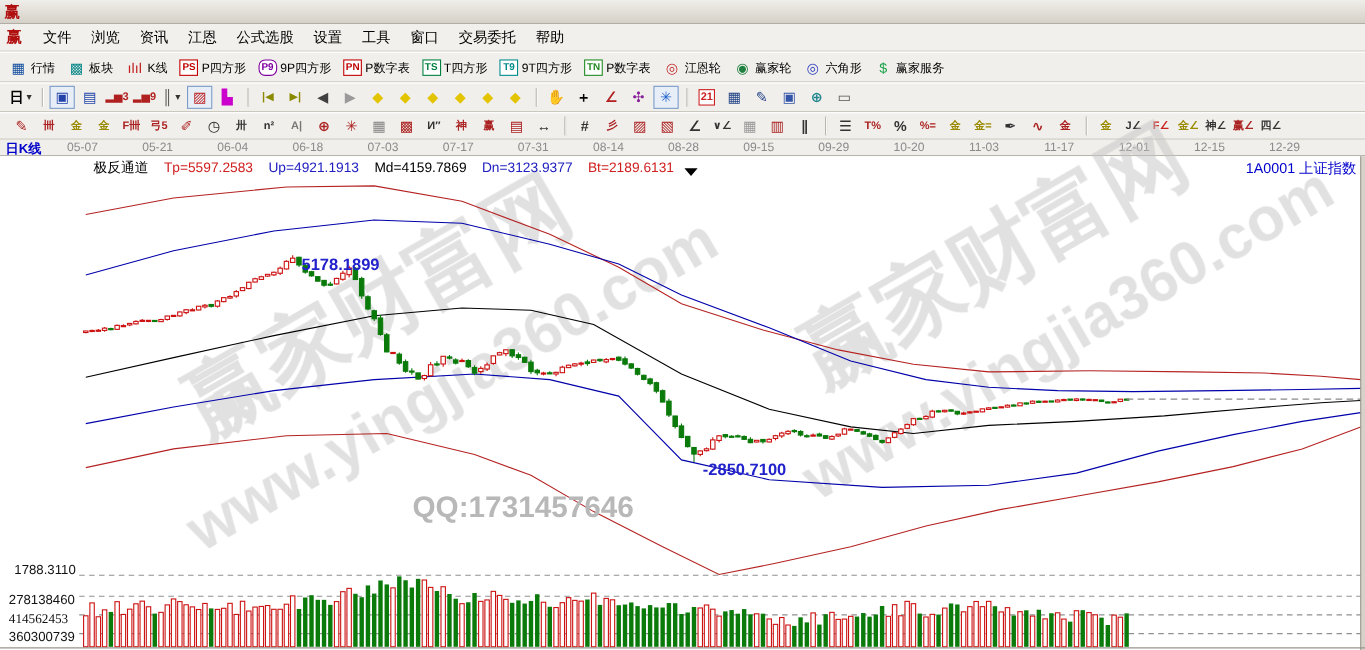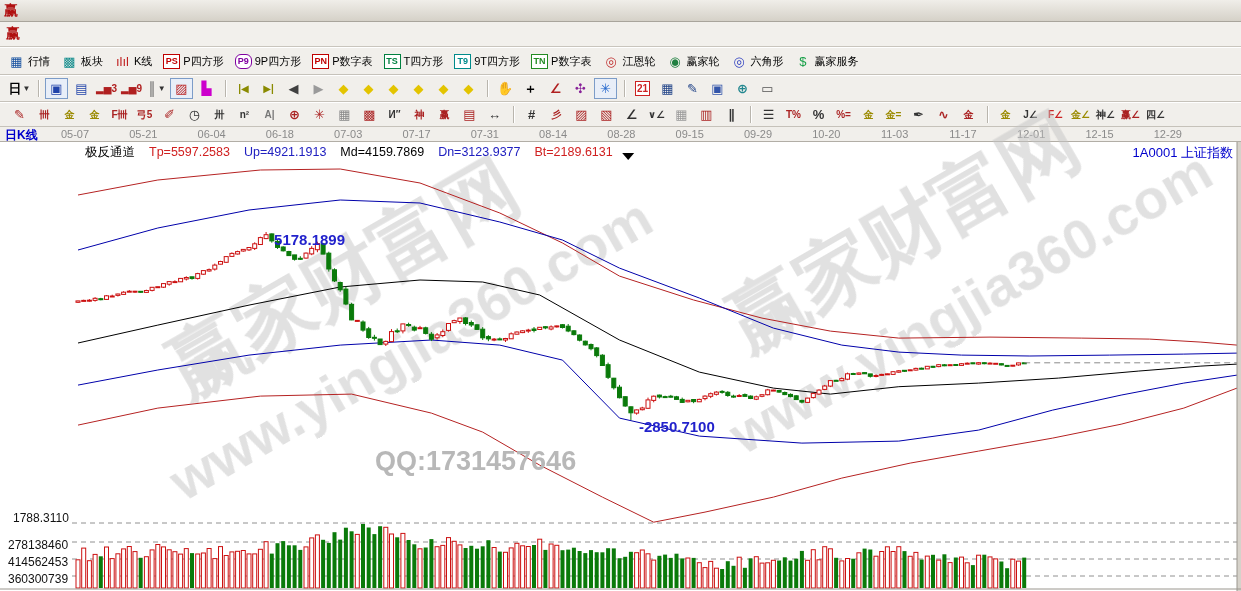--- a/index.html
+++ b/index.html
@@ -49,20 +49,21 @@
 <body>
 
 <div class="window">
 
   <div class="titlebar">
     <span class="app-icon">赢</span>
   </div>
 
   <div class="menubar">
     <span class="menu-logo">赢</span>
+    <span id="menu-items"><span class="menu-item">文件</span><span class="menu-item">浏览</span><span class="menu-item">资讯</span><span class="menu-item">江恩</span><span class="menu-item">公式选股</span><span class="menu-item">设置</span><span class="menu-item">工具</span><span class="menu-item">窗口</span><span class="menu-item">交易委托</span><span class="menu-item">帮助</span></span>
   </div>
 
   <div class="toolbar t-main" id="toolbar-main">
       <div class="tm-item">
         <span class="tm-icon" style="color: rgb(21, 80, 160);">▦</span>
         <span class="tm-label">行情</span>
       </div>
       <div class="tm-item">
         <span class="tm-icon" style="color: rgb(13, 138, 138);">▩</span>
         <span class="tm-label">板块</span>
@@ -895,17 +896,17 @@
       <line x1="1237" y1="142" x2="1237" y2="591" stroke="#9a968e" stroke-width="1"></line>
     </svg>
 
   <div class="ind-row">
     <span style="color:#000">极反通道</span><span id="ind-values"><span style="color: rgb(208, 32, 32);">Tp=5597.2583</span><span style="color: rgb(32, 32, 192);">Up=4921.1913</span><span style="color: rgb(0, 0, 0);">Md=4159.7869</span><span style="color: rgb(32, 32, 192);">Dn=3123.9377</span><span style="color: rgb(208, 32, 32);">Bt=2189.6131</span></span>
   </div>
   <div class="sym-label">1A0001  上证指数</div>
   <div id="vol-labels">
       <span class="vol-label" style="left: 13px; top: 511px; position: absolute;">1788.3110</span>
       <span class="vol-label" style="left: 8px; top: 538px; position: absolute;">278138460</span>
-      <span class="vol-label" style="left: 8px; top: 555px; position: absolute;">414562453</span>
+      <span class="vol-label" style="left: 8px; top: 555px; position: absolute; font-family: Liberation Serif, serif;">414562453</span>
       <span class="vol-label" style="left: 8px; top: 572px; position: absolute;">360300739</span>
     </div>
 
 </div>
 
 </body></html>

